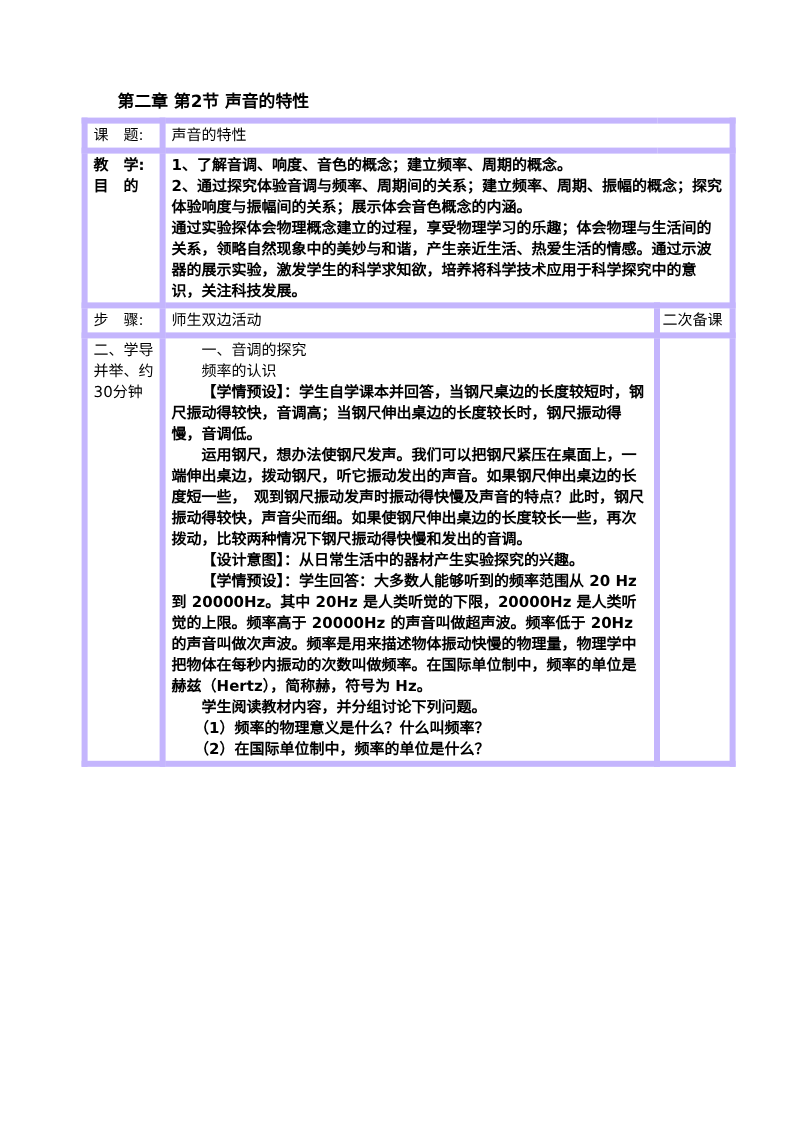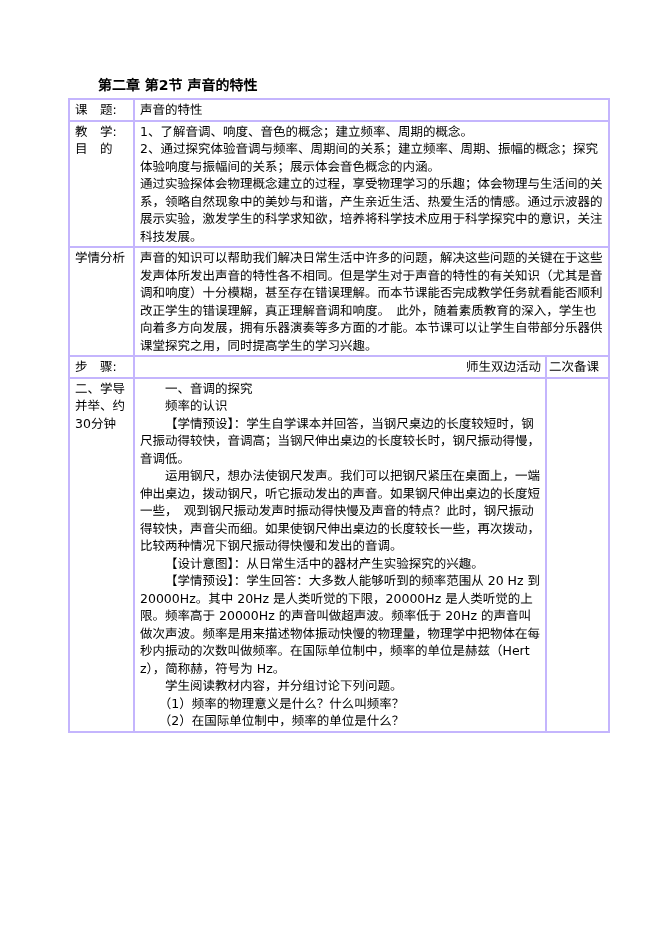--- a/index.html
+++ b/index.html
@@ -24,36 +24,36 @@
     font-weight: bold;
     line-height: 18px;
   }
   table.lesson {
     border-collapse: collapse;
     table-layout: fixed;
     margin-left: 68px;
     width: 540px;
   }
   table.lesson td {
-    border: 2px solid #c4b5fd;
+    border: 5px solid #c4b5fd;
     vertical-align: top;
     padding: 1px 4px 1px 5px;
     font-size: 12.5px;
     line-height: 17.5px;
     word-break: break-all;
   }
   td.lbl {
     white-space: normal;
   }
-  .p { margin: 0; }
+  .p { margin: 0; font-weight: bold; }
   .ind { text-indent: 2em; }
   .q   { text-indent: 1.5em; }
   .hd  { font-weight: normal; text-indent: 2em; }
   tr.kdk td { line-height: 21px; }
-  tr.hdr td.center { text-align: right; }
+  tr.hdr td.center { text-align: left; }
   tr.hdr td.rightcol { text-align: left; padding-left: 2px; padding-right: 2px; }
   col.c1 { width: 65px; }
   col.c2 { width: 412px; }
   col.c3 { width: 63px; }
 </style>
 </head>
 <body>
 
 <div class="page">
 
@@ -78,24 +78,20 @@
         <div class="p">目　的</div>
       </td>
       <td colspan="2">
         <p class="p">1、了解音调、响度、音色的概念；建立频率、周期的概念。</p>
         <p class="p">2、通过探究体验音调与频率、周期间的关系；建立频率、周期、振幅的概念；探究体验响度与振幅间的关系；展示体会音色概念的内涵。</p>
         <p class="p">通过实验探体会物理概念建立的过程，享受物理学习的乐趣；体会物理与生活间的关系，领略自然现象中的美妙与和谐，产生亲近生活、热爱生活的情感。通过示波器的展示实验，激发学生的科学求知欲，培养将科学技术应用于科学探究中的意识，关注科技发展。</p>
       </td>
     </tr>
 
 
-    <tr>
-      <td class="lbl">学情分析</td>
-      <td colspan="2">声音的知识可以帮助我们解决日常生活中许多的问题，解决这些问题的关键在于这些发声体所发出声音的特性各不相同。但是学生对于声音的特性的有关知识（尤其是音调和响度）十分模糊，甚至存在错误理解。而本节课能否完成教学任务就看能否顺利改正学生的错误理解，真正理解音调和响度。　此外，随着素质教育的深入，学生也向着多方向发展，拥有乐器演奏等多方面的才能。本节课可以让学生自带部分乐器供课堂探究之用，同时提高学生的学习兴趣。</td>
-    </tr>
 
 
 
     <tr class="hdr">
       <td class="lbl">步　骤:</td>
       <td class="center">师生双边活动</td>
       <td class="rightcol">二次备课</td>
     </tr>
 
 

